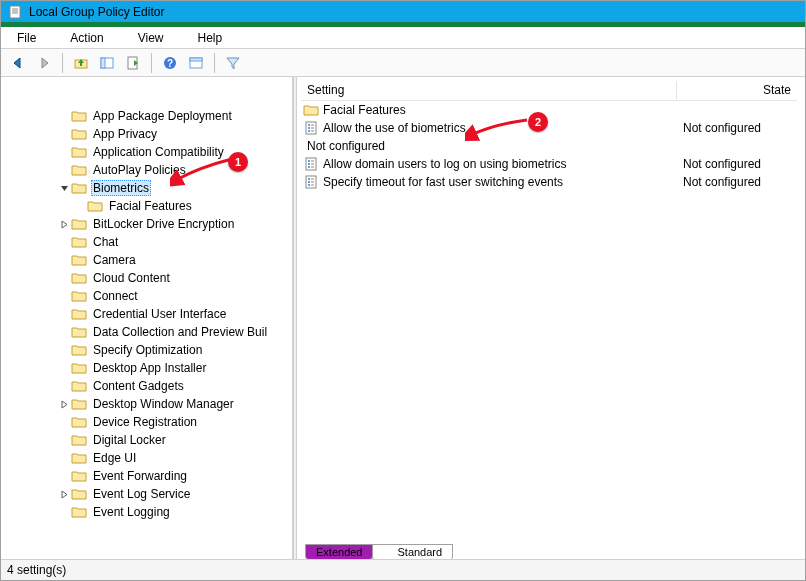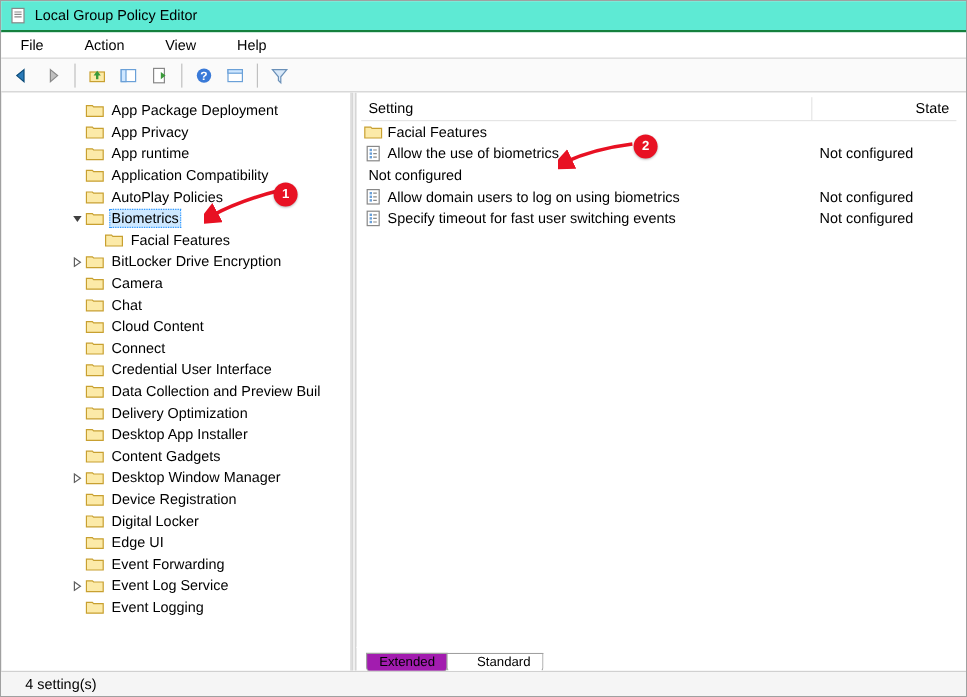--- a/index.html
+++ b/index.html
@@ -1,28 +1,28 @@
 <!DOCTYPE html>
 <html><head>
   <meta charset="utf-8">
   <style>
     * { box-sizing: border-box; margin: 0; padding: 0; }
     body { font-family: "Segoe UI", Tahoma, sans-serif; font-size: 12px; color: #000; background: #fff; }
     .window { width: 806px; height: 581px; border: 1px solid #a0a0a0; display: flex; flex-direction: column; background: #fff; }
-    .titlebar { height: 26px; background: #5eead4; border-bottom: 2px solid #15803d; display: flex; align-items: center; padding-left: 6px; gap: 6px; }
+    .titlebar { height: 26px; background: #0ea5e9; border-bottom: 5px solid #15803d; display: flex; align-items: center; padding-left: 6px; gap: 6px; }
     .titlebar .icon { width: 16px; height: 16px; display: inline-flex; align-items: center; justify-content: center; }
     .titlebar .title { font-size: 12px; }
     .menubar { height: 22px; background: #fff; border-bottom: 1px solid #d0d0d0; display: flex; align-items: center; padding-left: 8px; gap: 18px; }
     .menubar .menu-item { padding: 2px 8px; cursor: default; }
     .toolbar { height: 28px; background: #fafafa; border-bottom: 1px solid #d0d0d0; display: flex; align-items: center; padding-left: 6px; gap: 4px; }
     .toolbar .sep { width: 1px; height: 20px; background: #c0c0c0; margin: 0 3px; }
     .toolbar .btn { width: 22px; height: 22px; display: inline-flex; align-items: center; justify-content: center; border: 1px solid transparent; }
     .body-area { flex: 1; display: flex; overflow: hidden; border-bottom: 1px solid #d0d0d0; }
     .tree-pane { width: 292px; border-right: 1px solid #d0d0d0; display: flex; flex-direction: column; }
-    .tree-scroll { flex: 1; overflow-y: scroll; overflow-x: hidden; padding-top: 6px; padding-left: 8px; }
+    .tree-scroll { flex: 1; overflow-y: scroll; overflow-x: hidden; padding-top: 6px; padding-left: 8px; margin-top: 24px; }
     .tree-pane .bottom-scroll { height: 16px; overflow-x: scroll; overflow-y: hidden; }
     .tree-pane .bottom-scroll-inner { width: 400px; height: 1px; }
     .tree-item { display: flex; align-items: center; height: 18px; padding: 0; cursor: default; white-space: nowrap; }
     .tree-item .expander { width: 14px; height: 14px; display: inline-flex; align-items: center; justify-content: center; font-size: 9px; color: #555; flex-shrink: 0; }
     .tree-item .folder-icon { width: 16px; height: 16px; margin-right: 4px; display: inline-flex; align-items: center; justify-content: center; flex-shrink: 0; }
     .tree-item .label { padding: 0 2px; }
     .tree-item.selected .label { background: #cde8ff; border: 1px dotted #3399ff; padding: 0 1px; }
     .tree-item .indent { flex-shrink: 0; }
     .detail-pane { flex: 1; display: flex; flex-direction: column; border-left: 0; }
     .detail-body { flex: 1; padding: 4px 8px 4px 4px; overflow: auto; }
@@ -32,21 +32,21 @@
     .detail-header .col.state { width: 120px; text-align: right; }
     .detail-row { display: flex; height: 18px; align-items: center; }
     .detail-row .setting-cell { flex: 1; display: flex; align-items: center; gap: 4px; padding-left: 2px; }
     .detail-row .state-cell { width: 120px; padding-left: 6px; }
     .pol-icon { width: 16px; height: 16px; display: inline-flex; align-items: center; justify-content: center; flex-shrink:0; }
     .tabs-row { height: 20px; display: flex; align-items: flex-end; padding-left: 8px; gap: 0px; border-top: 1px solid #fff; }
     .tab { display:inline-block; padding: 1px 10px 1px 10px; font-size: 11px; border: 1px solid #a0a0a0; border-top-color:#a0a0a0; background: #f5f5f5; position: relative; top: 1px;
            border-radius: 0 0 4px 4px; margin-right: -1px; }
     .tab:not(.active){ background:#a21caf; }
     .tab.active { background: #fff; border-bottom: 1px solid #fff; padding-left: 24px; }
-    .statusbar { height: 20px; display: flex; align-items: center; padding-left: 20px; font-size: 12px; background: #f5f5f5; }
+    .statusbar { height: 20px; display: flex; align-items: center; padding-left: 6px; font-size: 12px; background: #f5f5f5; }
     .annotation-arrow1 { position: absolute; left: 170px; top: 147px; pointer-events: none; }
     .annotation-arrow2 { position: absolute; left: 465px; top: 112px; pointer-events: none; }
     .badge { width: 20px; height: 20px; border-radius: 50%; background: #e81123; color: #fff; font-size: 11px; font-weight: bold; display: inline-flex; align-items: center; justify-content: center; position: absolute; box-shadow: 0 1px 2px rgba(0,0,0,.3); }
     ::-webkit-scrollbar { width: 16px; height: 16px; }
     ::-webkit-scrollbar-track { background: #f0f0f0; }
     ::-webkit-scrollbar-thumb { background: #c2c2c2; border: 1px solid #a0a0a0; }
     .detail-divider { width: 4px; background: #f0f0f0; border-left: 1px solid #d0d0d0; border-right: 1px solid #d0d0d0; }
     .wrapper { position: relative; }
   </style>
 </head>
@@ -149,30 +149,20 @@
               <span class="label">App Privacy</span>
             </div>
             <div class="tree-item">
               <span class="indent" style="width: 48px;"></span>
               <span class="expander"></span>
               <span class="folder-icon">
                 <svg width="16" height="16" viewBox="0 0 16 16">
                   <path d="M1 4 L6 4 L7 5 L15 5 L15 13 L1 13 Z" fill="#fceaa8" stroke="#c8a030"></path>
                 </svg>
               </span>
-              <span class="label">App runtime</span>
-            </div>
-            <div class="tree-item">
-              <span class="indent" style="width: 48px;"></span>
-              <span class="expander"></span>
-              <span class="folder-icon">
-                <svg width="16" height="16" viewBox="0 0 16 16">
-                  <path d="M1 4 L6 4 L7 5 L15 5 L15 13 L1 13 Z" fill="#fceaa8" stroke="#c8a030"></path>
-                </svg>
-              </span>
               <span class="label">Application Compatibility</span>
             </div>
             <div class="tree-item">
               <span class="indent" style="width: 48px;"></span>
               <span class="expander"></span>
               <span class="folder-icon">
                 <svg width="16" height="16" viewBox="0 0 16 16">
                   <path d="M1 4 L6 4 L7 5 L15 5 L15 13 L1 13 Z" fill="#fceaa8" stroke="#c8a030"></path>
                 </svg>
               </span>
@@ -217,40 +207,40 @@
               <span class="label">BitLocker Drive Encryption</span>
             </div>
             <div class="tree-item">
               <span class="indent" style="width: 48px;"></span>
               <span class="expander"></span>
               <span class="folder-icon">
                 <svg width="16" height="16" viewBox="0 0 16 16">
                   <path d="M1 4 L6 4 L7 5 L15 5 L15 13 L1 13 Z" fill="#fceaa8" stroke="#c8a030"></path>
                 </svg>
               </span>
+              <span class="label">Chat</span>
+            </div>
+            <div class="tree-item">
+              <span class="indent" style="width: 48px;"></span>
+              <span class="expander"></span>
+              <span class="folder-icon">
+                <svg width="16" height="16" viewBox="0 0 16 16">
+                  <path d="M1 4 L6 4 L7 5 L15 5 L15 13 L1 13 Z" fill="#fceaa8" stroke="#c8a030"></path>
+                </svg>
+              </span>
               <span class="label">Camera</span>
             </div>
             <div class="tree-item">
               <span class="indent" style="width: 48px;"></span>
               <span class="expander"></span>
               <span class="folder-icon">
                 <svg width="16" height="16" viewBox="0 0 16 16">
                   <path d="M1 4 L6 4 L7 5 L15 5 L15 13 L1 13 Z" fill="#fceaa8" stroke="#c8a030"></path>
                 </svg>
               </span>
-              <span class="label">Chat</span>
-            </div>
-            <div class="tree-item">
-              <span class="indent" style="width: 48px;"></span>
-              <span class="expander"></span>
-              <span class="folder-icon">
-                <svg width="16" height="16" viewBox="0 0 16 16">
-                  <path d="M1 4 L6 4 L7 5 L15 5 L15 13 L1 13 Z" fill="#fceaa8" stroke="#c8a030"></path>
-                </svg>
-              </span>
               <span class="label">Cloud Content</span>
             </div>
             <div class="tree-item">
               <span class="indent" style="width: 48px;"></span>
               <span class="expander"></span>
               <span class="folder-icon">
                 <svg width="16" height="16" viewBox="0 0 16 16">
                   <path d="M1 4 L6 4 L7 5 L15 5 L15 13 L1 13 Z" fill="#fceaa8" stroke="#c8a030"></path>
                 </svg>
               </span>
@@ -277,21 +267,21 @@
               <span class="label">Data Collection and Preview Buil</span>
             </div>
             <div class="tree-item">
               <span class="indent" style="width: 48px;"></span>
               <span class="expander"></span>
               <span class="folder-icon">
                 <svg width="16" height="16" viewBox="0 0 16 16">
                   <path d="M1 4 L6 4 L7 5 L15 5 L15 13 L1 13 Z" fill="#fceaa8" stroke="#c8a030"></path>
                 </svg>
               </span>
-              <span class="label">Delivery Optimization</span>
+              <span class="label">Specify Optimization</span>
             </div>
             <div class="tree-item">
               <span class="indent" style="width: 48px;"></span>
               <span class="expander"></span>
               <span class="folder-icon">
                 <svg width="16" height="16" viewBox="0 0 16 16">
                   <path d="M1 4 L6 4 L7 5 L15 5 L15 13 L1 13 Z" fill="#fceaa8" stroke="#c8a030"></path>
                 </svg>
               </span>
               <span class="label">Desktop App Installer</span>

